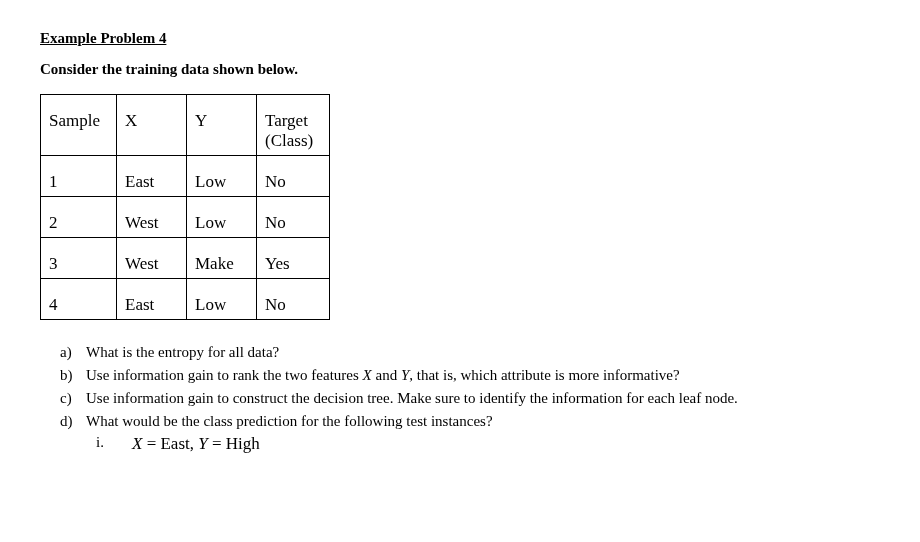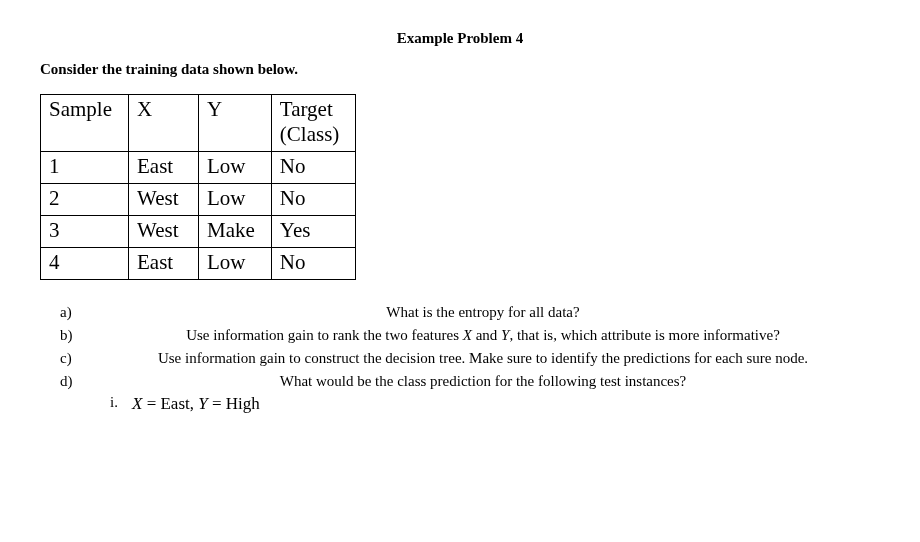--- a/index.html
+++ b/index.html
@@ -13,41 +13,41 @@
       font-family: "Times New Roman", Times, serif;
       font-size: 15px;
       color: #000000;
       width: 920px;
       min-height: 542px;
       padding: 30px 40px;
     }
 
     .title {
       font-weight: bold;
+      text-decoration: underline;
       margin-bottom: 14px;
       font-size: 15px;
-      text-align: center;
     }
 
     .intro {
       margin-bottom: 16px;
       font-size: 15px;
       font-weight: bold;
     }
 
     table {
       border-collapse: collapse;
       margin-bottom: 24px;
     }
 
     table td, table th {
       border: 1px solid #000;
-      padding: 2px 16px 4px 8px;
+      padding: 16px 16px 4px 8px;
       vertical-align: top;
-      font-size: 21px;
+      font-size: 17px;
       min-width: 70px;
       margin-top: 32px;
     }
 
     table thead td {
       font-weight: normal;
     }
 
     .questions {
       margin-left: 20px;
@@ -60,21 +60,20 @@
     }
 
     .q-label {
       min-width: 26px;
       font-size: 15px;
     }
 
     .q-text {
       flex: 1;
       font-size: 15px;
-      text-align: center;
     }
 
     .sub-items {
       margin-top: 4px;
       margin-left: 10px;
     }
 
     .sub-item {
       display: flex;
       margin-bottom: 2px;
@@ -141,21 +140,21 @@
       <div class="q-item">
         <span class="q-label">a)</span>
         <div class="q-text">What is the entropy for all data?</div>
       </div>
       <div class="q-item">
         <span class="q-label">b)</span>
         <div class="q-text">Use information gain to rank the two features <em>X</em> and <em>Y</em>, that is, which attribute is more informative?</div>
       </div>
       <div class="q-item">
         <span class="q-label">c)</span>
-        <div class="q-text">Use information gain to construct the decision tree. Make sure to identify the predictions for each sure node.</div>
+        <div class="q-text">Use information gain to construct the decision tree. Make sure to identify the information for each leaf node.</div>
       </div>
       <div class="q-item">
         <span class="q-label">d)</span>
         <div class="q-text">What would be the class prediction for the following test instances?<div class="sub-items">
             <div class="sub-item">
               <span class="sub-label">i.</span>
               <span class="sub-text"><em>X</em> = East, <em>Y</em> = High</span>
             </div>
           </div></div>
       </div>

